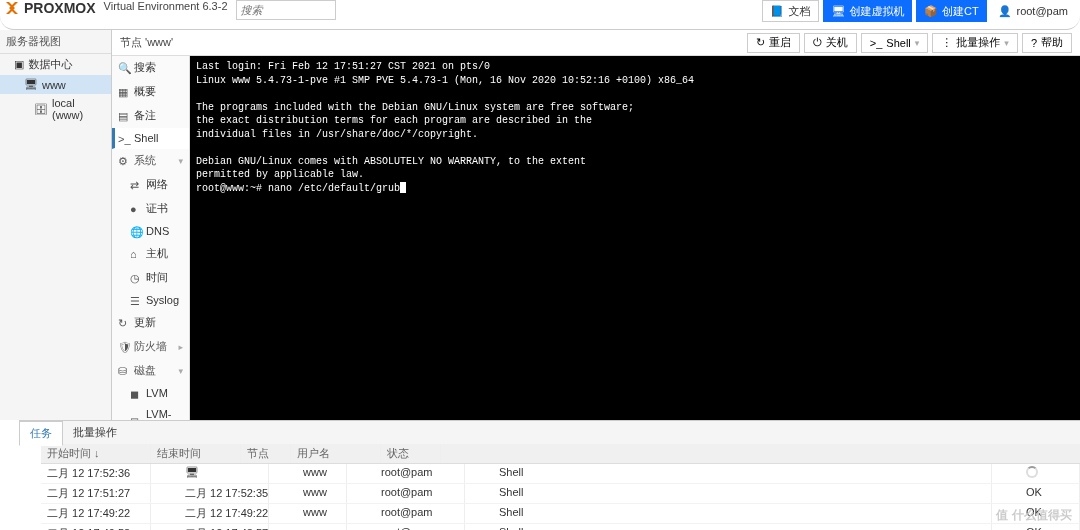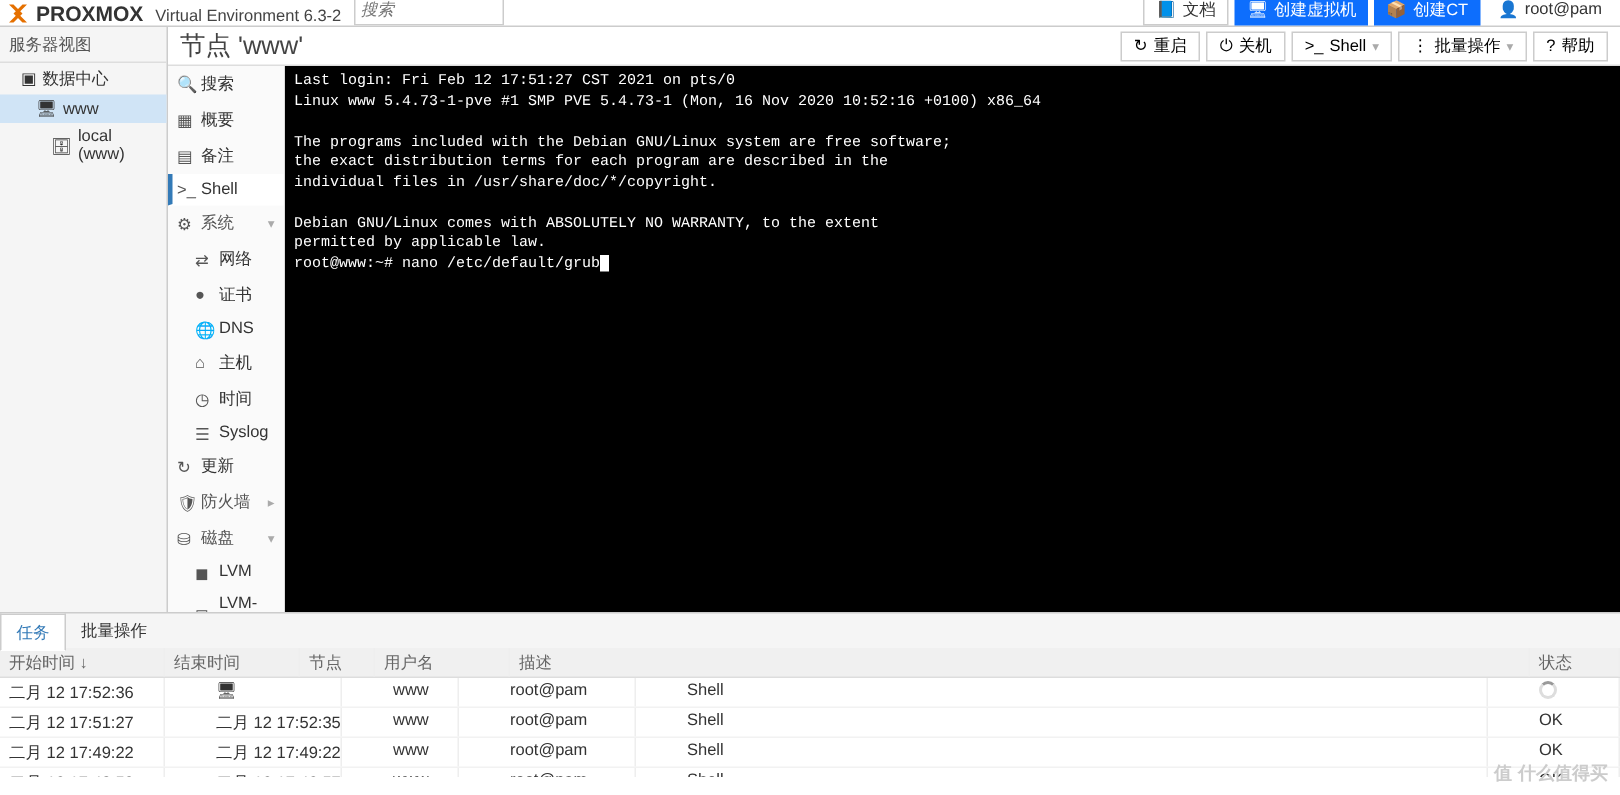--- a/index.html
+++ b/index.html
@@ -1,49 +1,49 @@
 <!DOCTYPE html>
 <html><head>
 <meta charset="utf-8">
 <style>
 * { margin: 0; padding: 0; box-sizing: border-box; font-family: "Helvetica Neue", Arial, sans-serif; }
 body { width: 1080px; height: 530px; overflow: hidden; font-size: 12px; background: #fff; color: #333; position: relative; }
-.header { height: 18px; background: #fff; border-bottom: 1px solid #ccc; display: flex; align-items: flex-end; padding: 0 4px; }
+.header { height: 30px; background: #fff; border-bottom: 1px solid #ccc; display: flex; align-items: flex-start; padding: 0 4px; border-radius: 14px; }
 .logo { display: flex; align-items: center; font-weight: bold; font-size: 14px; margin-right: 8px; }
 .logo svg { margin-right: 4px; }
 .version { font-size: 11px; color: #444; margin-right: 8px; }
 .search-global { width: 100px; height: 20px; border: 1px solid #ccc; padding: 0 4px; font-style: italic; color: #aaa; font-size: 11px; }
 .header-spacer { flex: 1; }
 .header-btn { background: #0d6efd; color: #fff; border: none; height: 22px; padding: 0 8px; font-size: 11px; margin-left: 4px; cursor: pointer; display: inline-flex; align-items: center; gap: 4px; }
 .header-btn.doc { background: transparent; color: #333; border: 1px solid #ccc; }
 .header-btn.user { background: transparent; color: #333; }
 .main { display: flex; height: 390px; }
 .tree-panel { width: 112px; border-right: 1px solid #ccc; background: #f5f5f5; }
 .tree-title { font-size: 11px; padding: 4px 6px; color: #555; border-bottom: 1px solid #ddd; }
 .tree-node { padding: 3px 6px 3px 14px; font-size: 11px; display: flex; align-items: center; gap: 4px; cursor: pointer; }
 .tree-node.sel { background: #d0e4f6; }
 .content { flex: 1; display: flex; flex-direction: column; }
 .breadcrumb { height: 26px; border-bottom: 1px solid #ddd; display: flex; align-items: center; padding: 0 8px; justify-content: space-between; }
-.crumb-left { font-size: 17px; color: #444; }
+.crumb-left { font-size: 11px; color: #444; }
 .crumb-actions { display: flex; gap: 4px; }
 .crumb-btn { background: #fff; border: 1px solid #ccc; height: 20px; padding: 0 8px; font-size: 11px; display: inline-flex; align-items: center; gap: 4px; cursor: pointer; }
 .inner { display: flex; flex: 1; overflow: hidden; }
 .sidemenu { width: 78px; border-right: 1px solid #ddd; background: #fafafa; overflow-y: auto; font-size: 11px; }
 .sidemenu-item { padding: 4px 6px; display: flex; align-items: center; gap: 5px; cursor: pointer; border-bottom: 1px solid transparent; }
 .sidemenu-item.active { background: #fff; border-left: 3px solid #337ab7; padding-left: 3px; }
 .sidemenu-item.expand { color: #555; }
 .sidemenu-item.sub { padding-left: 18px; }
 .sidemenu-item .ico { width: 11px; height: 11px; color: #555; flex-shrink: 0; }
 .chevron { color: #aaa; font-size: 9px; margin-left: auto; }
 .terminal { flex: 1; background: #000; color: #fff; font-family: "Courier New", monospace; font-size: 10px; padding: 4px 6px; white-space: pre; overflow: hidden; line-height: 1.35; }
 .cursor { display: inline-block; width: 6px; height: 11px; background: #fff; vertical-align: middle; }
-.bottom-tabs { height: 24px; border-top: 1px solid #ccc; display: flex; align-items: center; background: #f5f5f5; font-size: 11px; }
+.bottom-tabs { height: 24px; border-top: 1px solid #ccc; display: flex; align-items: center; background: #f5f5f5; font-size: 11px; margin-left: 19px; }
 .btab { padding: 4px 10px; cursor: pointer; }
 .btab.active { background: #fff; border: 1px solid #ccc; border-bottom: 1px solid #fff; margin-bottom: -1px; color: #337ab7; }
-.log-table { height: 86px; overflow: hidden; }
+.log-table { height: 86px; overflow: hidden; padding-left: 41px; }
 .log-head, .log-row { display: flex; font-size: 11px; }
 .log-head { background: #f0f0f0; border-bottom: 1px solid #ddd; color: #666; }
 .log-cell { padding: 2px 6px; border-right: 1px solid #eee; overflow: hidden; white-space: nowrap; }
 .log-row { border-bottom: 1px solid #f2f2f2; gap: 28px; }
 .c-start { width: 110px; }
 .c-end { width: 90px; }
 .c-node { width: 50px; }
 .c-user { width: 90px; }
 .c-desc { flex: 1; }
 .c-status { width: 60px; text-align: left; }
@@ -189,21 +189,20 @@
   <div class="btab active">任务</div>
   <div class="btab">批量操作</div>
 </div>
 
 <div class="log-table">
   <div class="log-head">
     <div class="log-cell c-start">开始时间 ↓</div>
     <div class="log-cell c-end">结束时间</div>
     <div class="log-cell c-node">节点</div>
     <div class="log-cell c-user">用户名</div>
-    <div class="log-cell c-desc">描述</div>
     <div class="log-cell c-status">状态</div>
   </div>
   <div id="log-rows">
       <div class="log-row">
         <div class="log-cell c-start">二月 12 17:52:36</div>
         <div class="log-cell c-end">🖥</div>
         <div class="log-cell c-node">www</div>
         <div class="log-cell c-user">root@pam</div>
         <div class="log-cell c-desc">Shell</div>
         <div class="log-cell c-status"><span class="spinner"></span></div>

